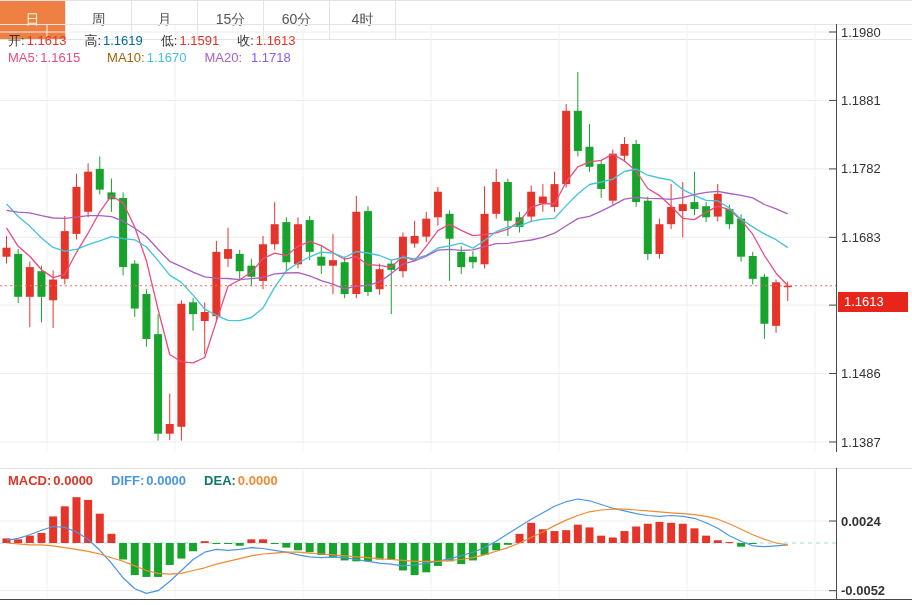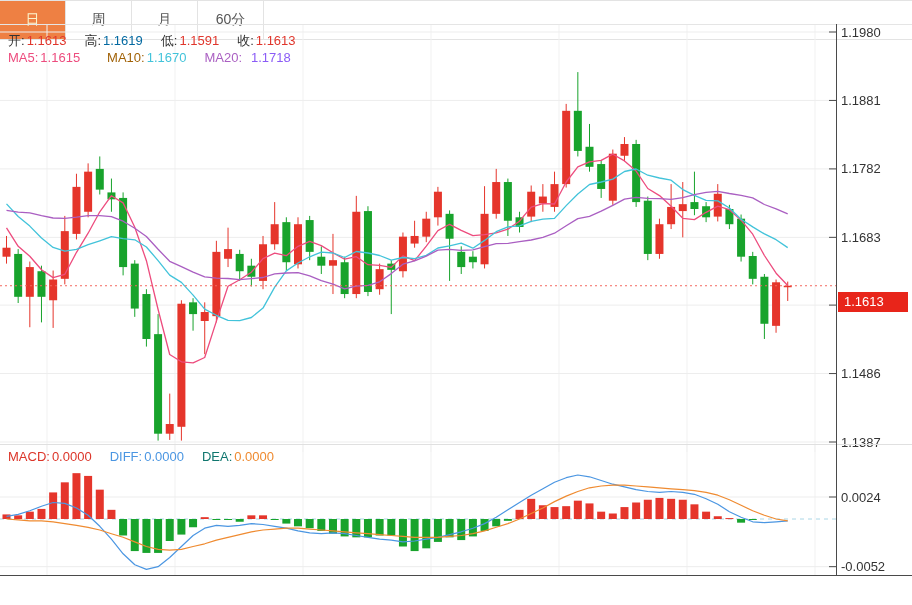--- a/index.html
+++ b/index.html
@@ -6,38 +6,40 @@
   body{width:912px;height:605px;position:relative;overflow:hidden;background:#fff;
        font-family:"Liberation Sans","DejaVu Sans",sans-serif;}
   .tabbar{position:absolute;top:0;left:0;width:912px;height:40px;display:flex;
           border-top:1px solid #e3e3e3;border-bottom:1px solid #e3e3e3;box-sizing:border-box;background:#fff;}
   .tab{width:66px;height:100%;display:flex;align-items:center;justify-content:center;
        font-size:14px;color:#555;border-right:1px solid #e3e3e3;box-sizing:border-box;cursor:pointer;}
   .tab.active{background:#ee8043;color:#fbf3cb;}
   .tab-filler{flex:1;}
   .panel{position:absolute;left:0;width:912px;}
   #main-panel{top:24px;height:428px;}
-  #macd-panel{top:444px;height:107px;}
+  #macd-panel{top:468px;height:107px;font-weight:bold;}
   svg{display:block;}
   .legend-row{position:absolute;left:8px;display:flex;gap:18px;font-size:13px;white-space:nowrap;z-index:2;}
   #ohlc-legend{top:8px;}
   #ma-legend{top:26px;text-align:right;}
   #macd-legend{top:5px;}
   .legend-item .lab{color:#333;margin-right:2px;}
   .price-tag{position:absolute;left:838px;top:292px;width:70px;height:20px;background:#e8251a;
              color:#fff;font-size:13px;line-height:20px;padding-left:6px;box-sizing:border-box;z-index:3;}
 </style>
 </head>
 <body>
 
 <div class="tabbar" id="tabbar">
     <div class="tab active">日</div>
     <div class="tab">周</div>
     <div class="tab">月</div>
+    <div class="tab">15分</div>
     <div class="tab">60分</div>
+    <div class="tab">4时</div>
     <div class="tab-filler"></div>
   </div>
 
 <div class="panel" id="main-panel">
   <div class="legend-row" id="ohlc-legend">
       <span class="legend-item"><span class="lab">开:</span><span style="color: rgb(224, 54, 44);">1.1613</span></span>
       <span class="legend-item"><span class="lab">高:</span><span style="color: #0369a1;">1.1619</span></span>
       <span class="legend-item"><span class="lab">低:</span><span style="color: rgb(224, 54, 44);">1.1591</span></span>
       <span class="legend-item"><span class="lab">收:</span><span style="color: rgb(224, 54, 44);">1.1613</span></span>
     </div>

